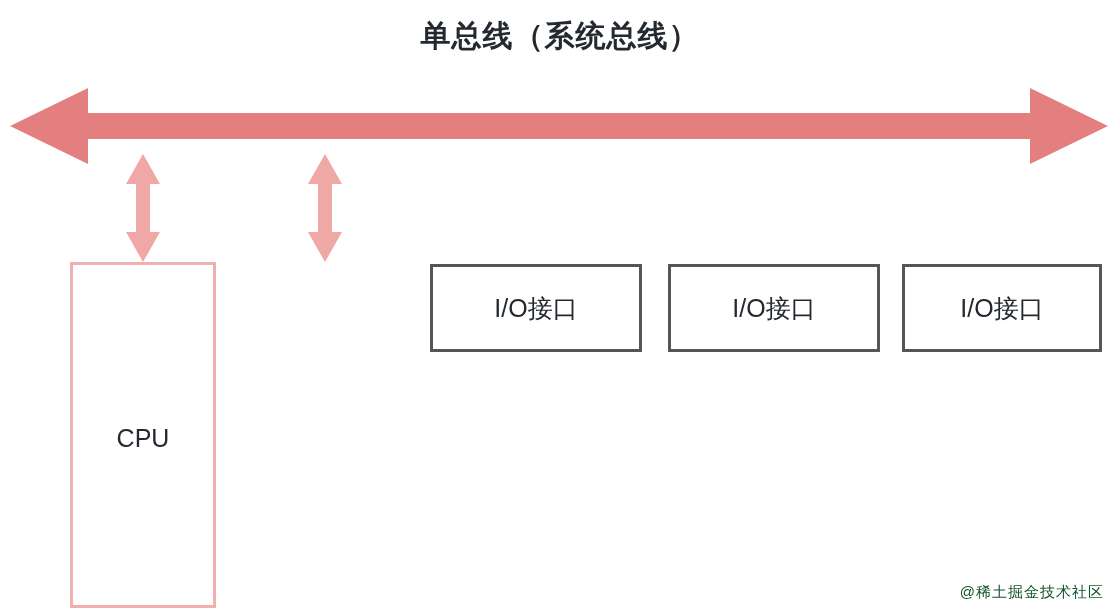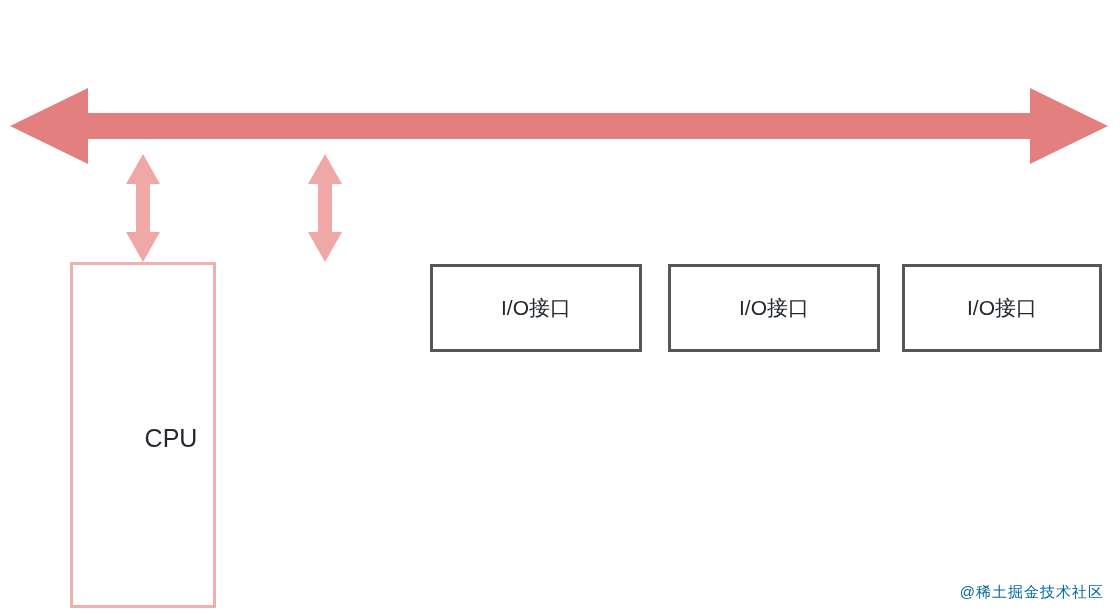--- a/index.html
+++ b/index.html
@@ -94,60 +94,61 @@
     top: 264px;
     height: 88px;
     background: #ffffff;
     border: 3px solid #545658;
     box-sizing: border-box;
     display: flex;
     align-items: center;
     justify-content: center;
   }
   .io-box .io-label {
-    font-size: 21px;
+    font-size: 25px;
     color: #24292f;
     line-height: 30px;
     white-space: nowrap;
   }
   .io-1 { left: 430px;  width: 212px; }
   .io-2 { left: 668px;  width: 212px; }
   .io-3 { left: 902px;  width: 200px; }
 
   
   .watermark {
     position: absolute;
     right: 16px;
     bottom: 14px;
     font-size: 15px;
-    color: #0369a1;
+    color: #14532d;
     letter-spacing: 1px;
     white-space: nowrap;
   }
 </style>
 </head>
 <body>
 
 <div id="canvas">
 
+  <div class="diagram-title">单总线（系统总线）</div>
 
   <svg class="bus-arrow" viewBox="0 0 1106 96">
     <polygon points="4,48 82,10 82,35 1024,35 1024,10 1102,48 1024,86 1024,61 82,61 82,86" fill="#e3807f"></polygon>
   </svg>
 
   <svg class="vconn cpu" viewBox="0 0 40 112">
     <polygon points="20,2 37,32 27,32 27,80 37,80 20,110 3,80 13,80 13,32 3,32" fill="#efa8a6"></polygon>
   </svg>
 
   <svg class="vconn mem" viewBox="0 0 40 112">
     <polygon points="20,2 37,32 27,32 27,80 37,80 20,110 3,80 13,80 13,32 3,32" fill="#efa8a6"></polygon>
   </svg>
 
   <div class="unit-box box-cpu">
-    <span class="tall-label" style="top:158px;margin-left:28px;">CPU</span>
+    <span class="tall-label" style="top:158px;">CPU</span>
   </div>
 
 
   <div class="io-box io-1">
     <span class="io-label">I/O接口</span>
   </div>
   <div class="io-box io-2">
     <span class="io-label">I/O接口</span>
   </div>
   <div class="io-box io-3">

